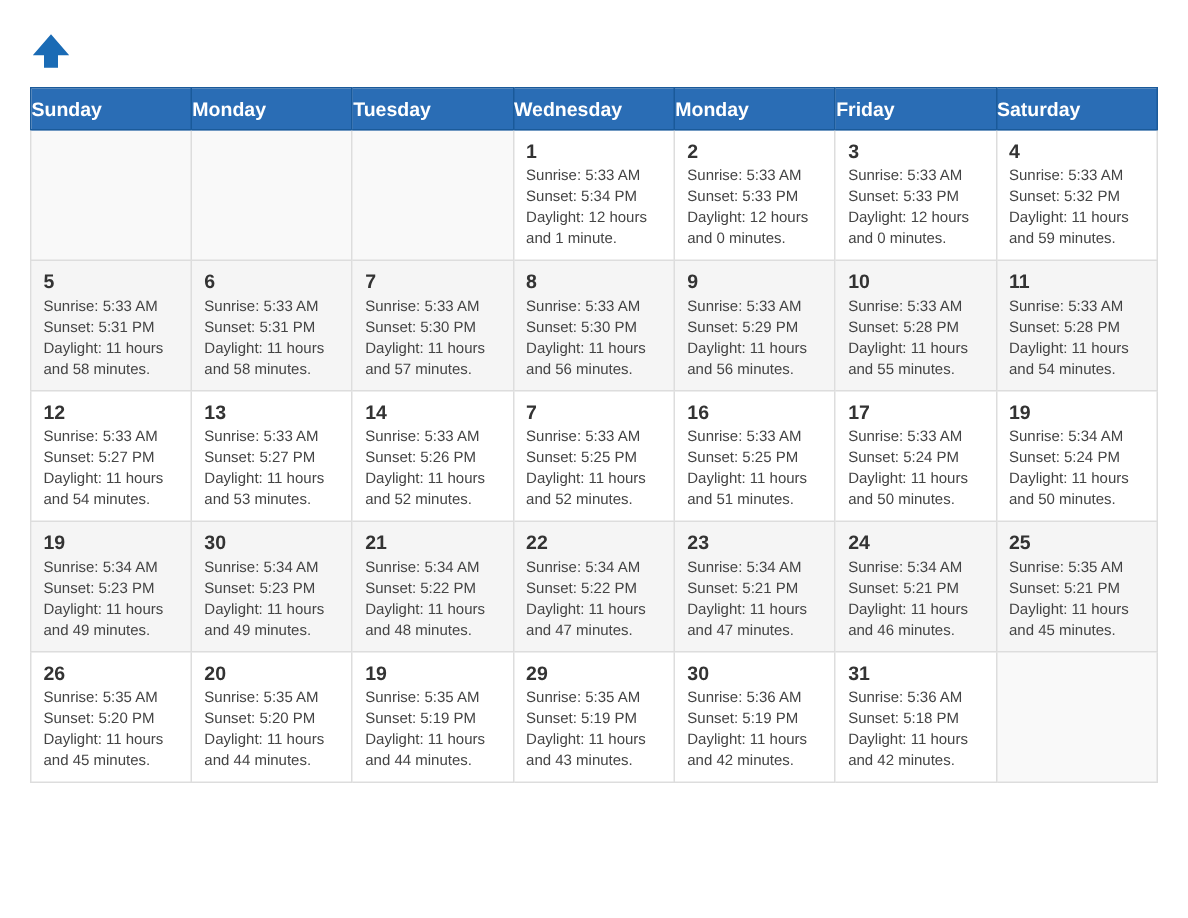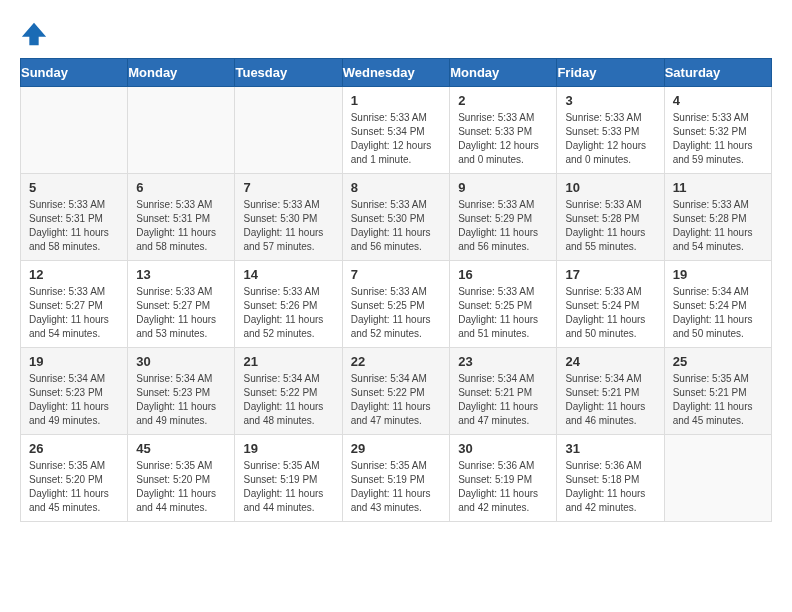--- a/index.html
+++ b/index.html
@@ -309,21 +309,21 @@
       </tr>
       <tr>
         <td>
           <span class="day-num">26</span>
           <div class="day-info" style="white-space: pre-line;">Sunrise: 5:35 AM
 Sunset: 5:20 PM
 Daylight: 11 hours
 and 45 minutes.</div>
         </td>
         <td>
-          <span class="day-num">45</span>
+          <span class="day-num">20</span>
           <div class="day-info" style="white-space: pre-line;">Sunrise: 5:35 AM
 Sunset: 5:20 PM
 Daylight: 11 hours
 and 44 minutes.</div>
         </td>
         <td>
           <span class="day-num">19</span>
           <div class="day-info" style="white-space: pre-line;">Sunrise: 5:35 AM
 Sunset: 5:19 PM
 Daylight: 11 hours

